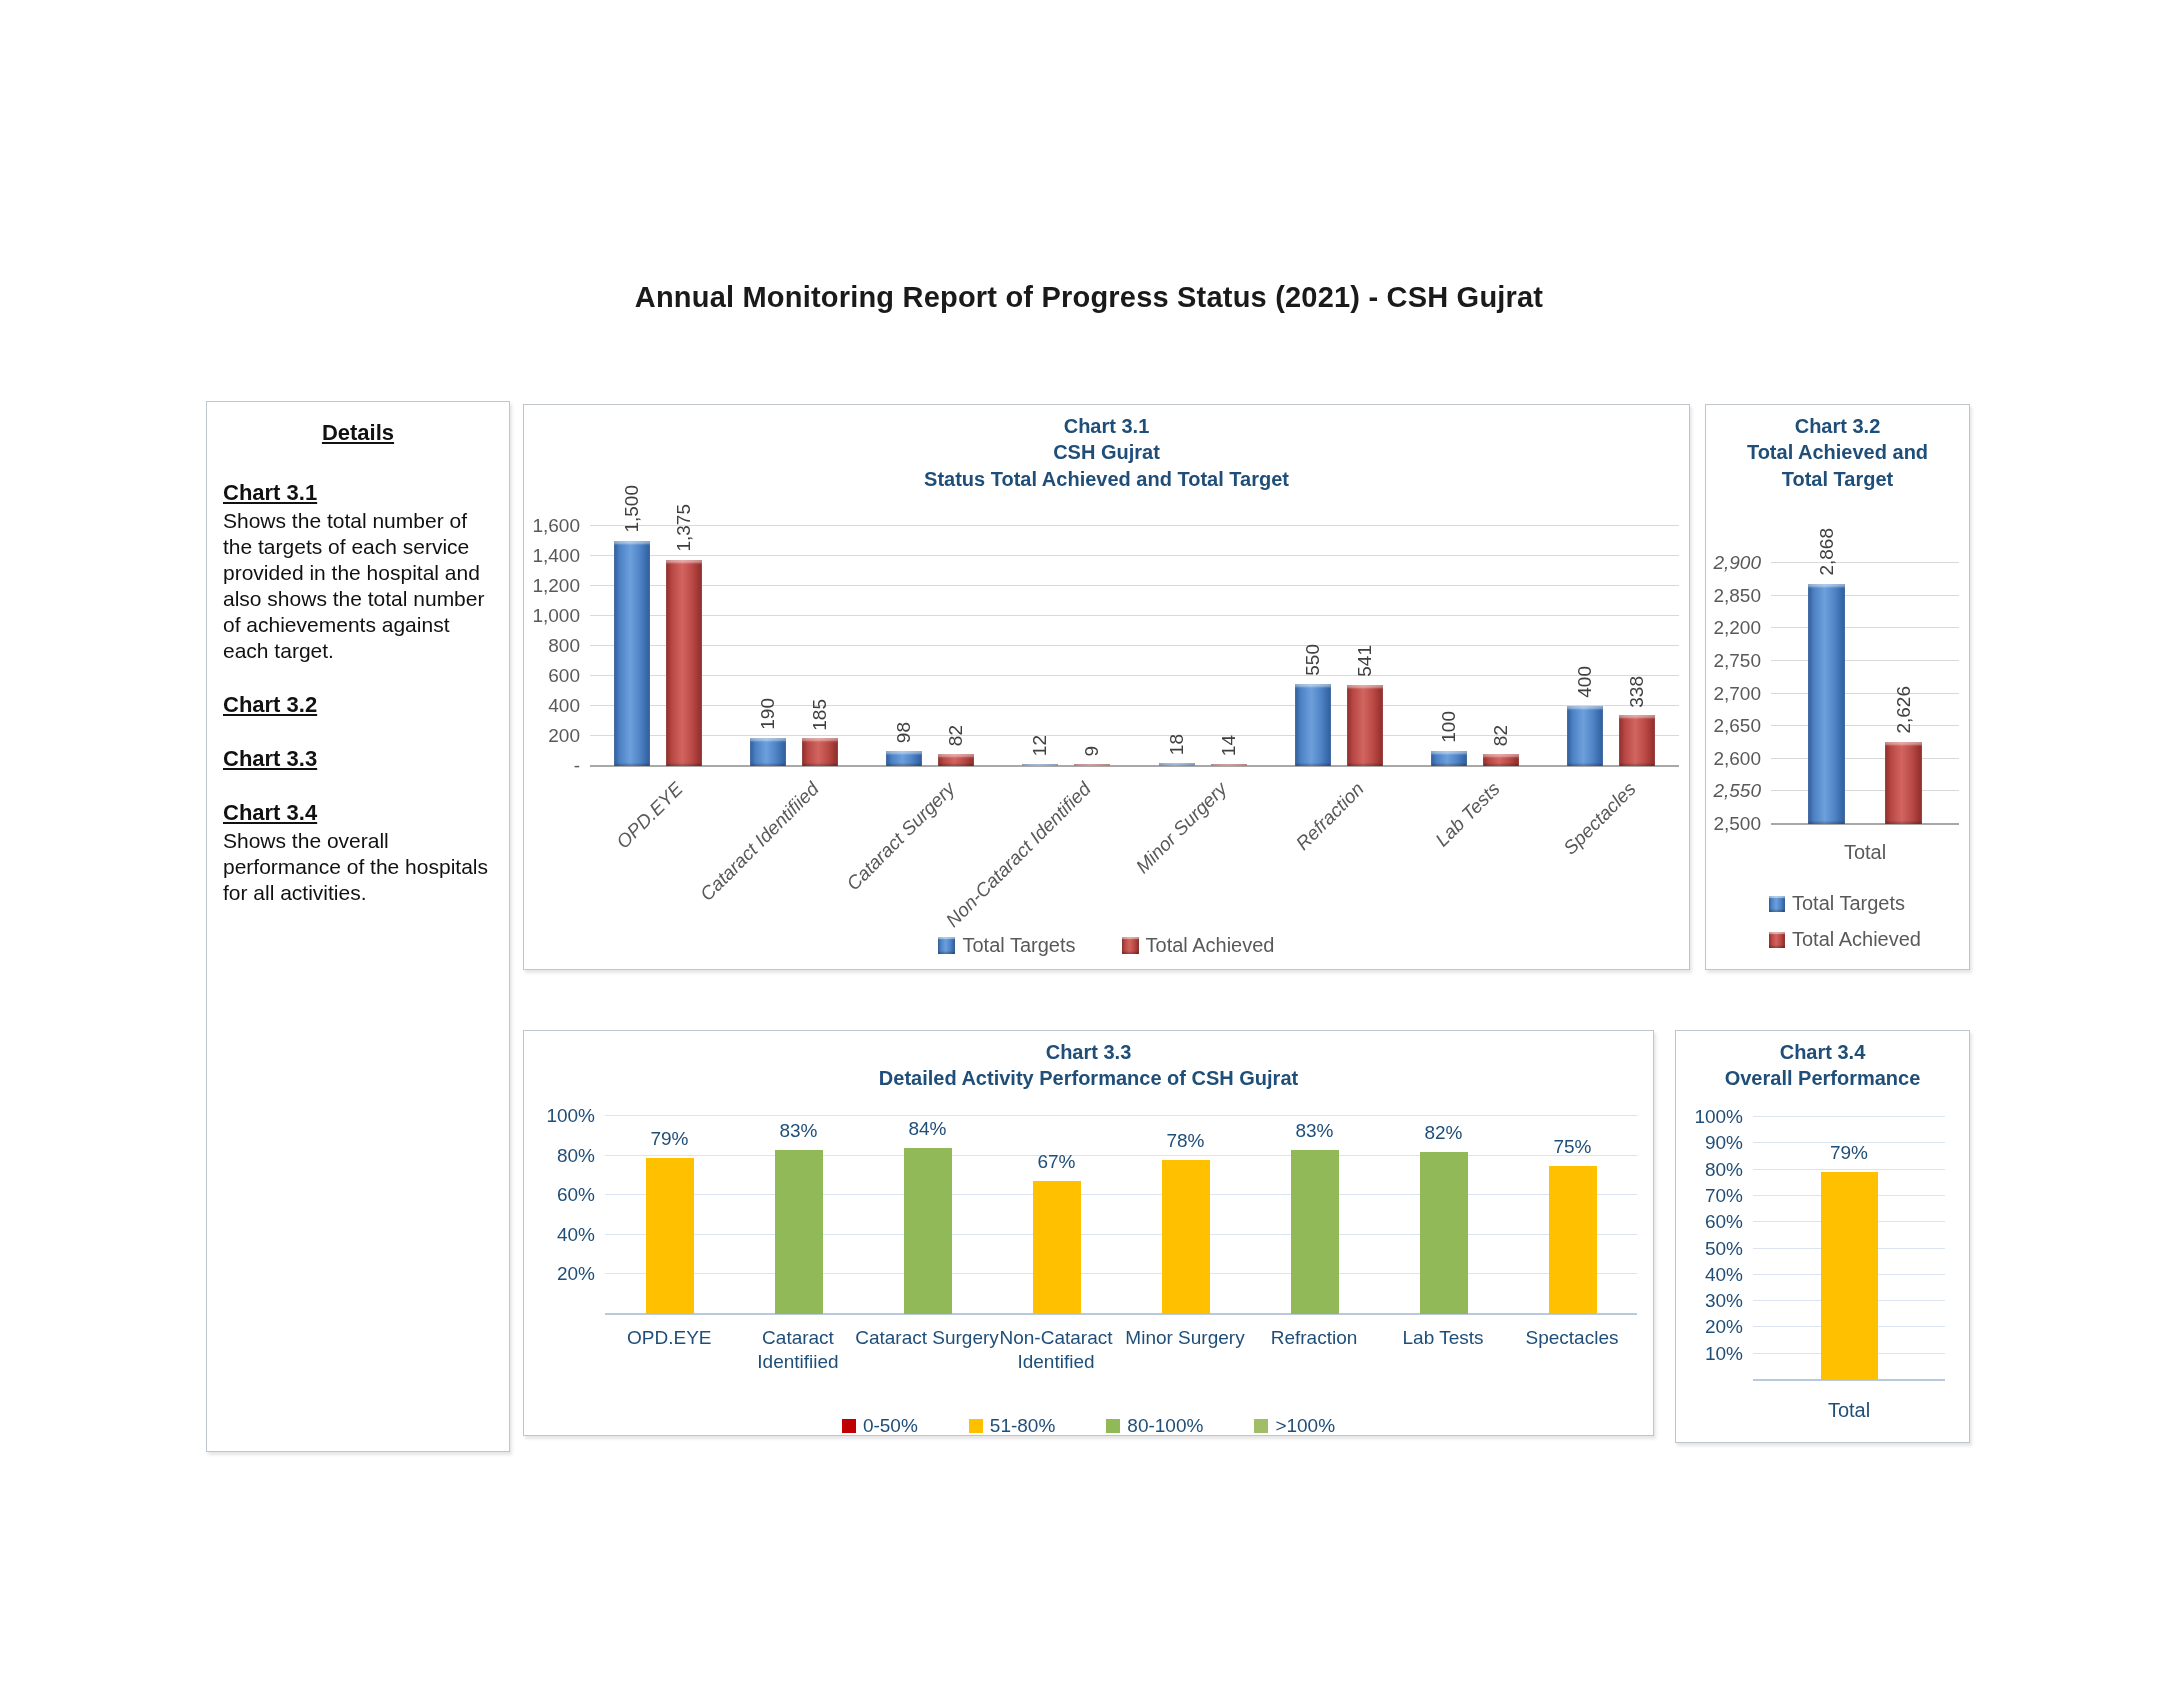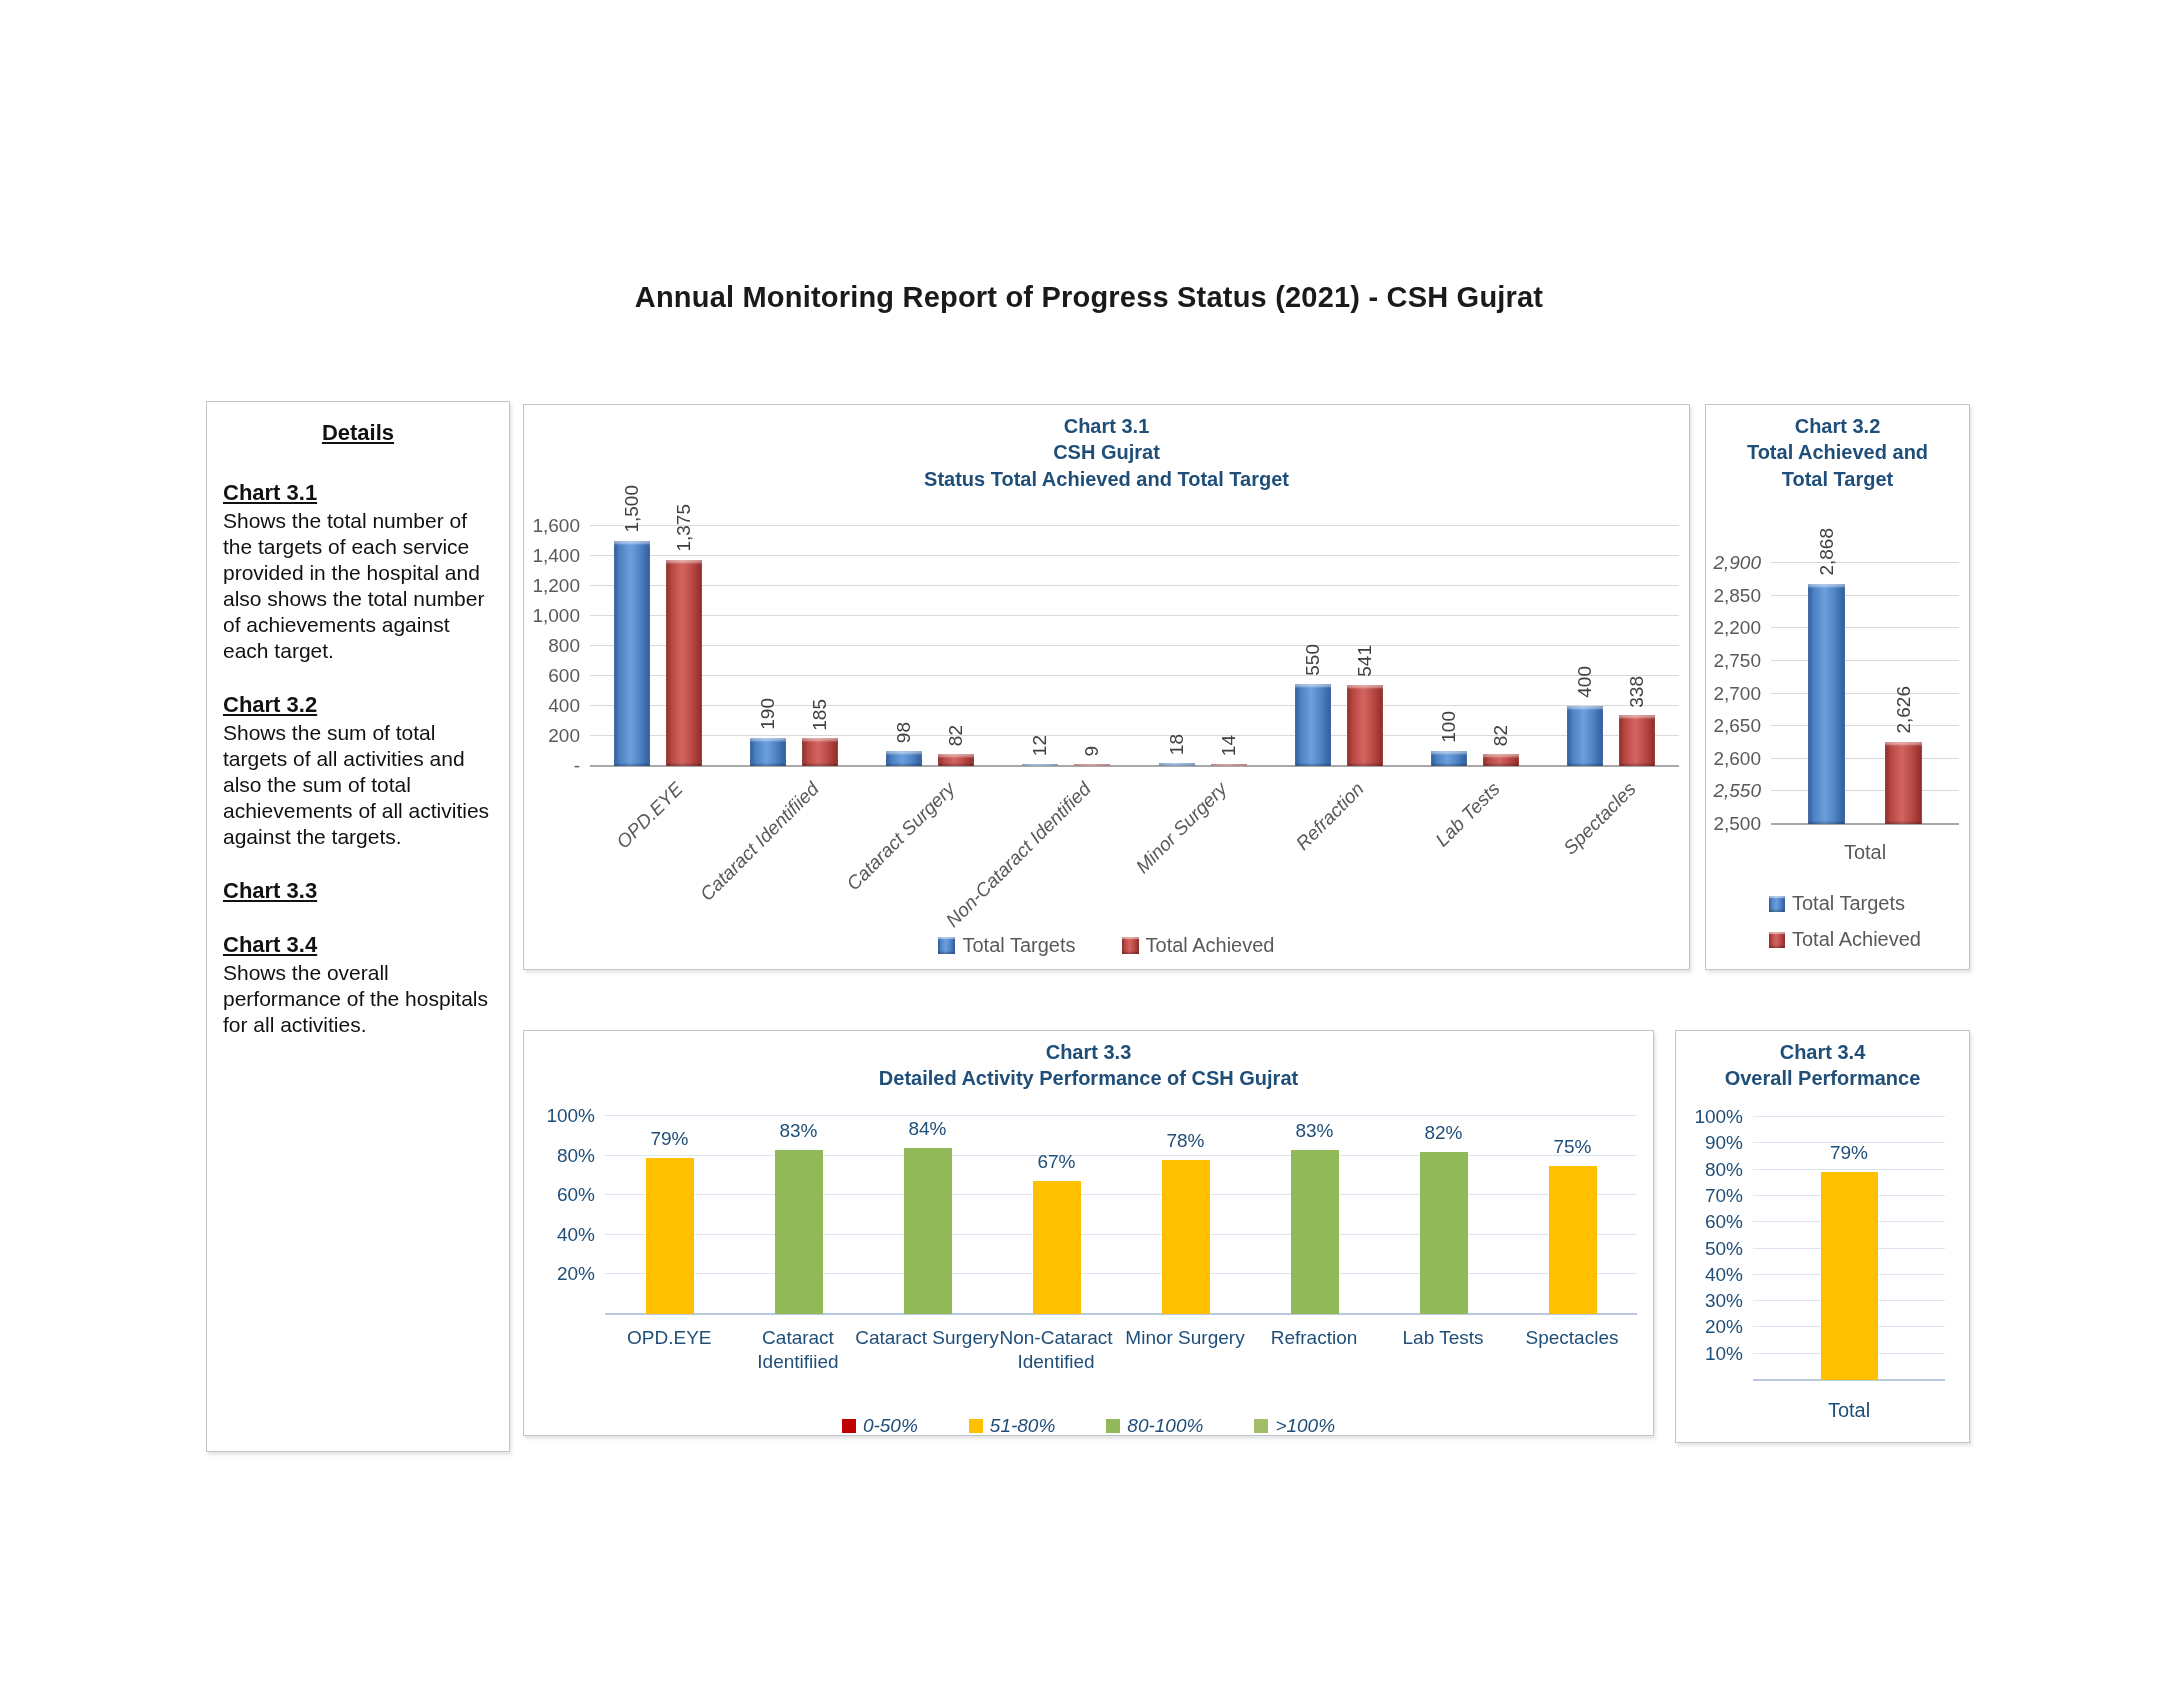--- a/index.html
+++ b/index.html
@@ -60,21 +60,20 @@
   <div class="page-title">Annual Monitoring Report of Progress Status (2021) - CSH Gujrat</div>
 
   <div class="panel details">
     <div class="dtitle">Details</div>
     <div class="sec">
       <div class="sech">Chart 3.1</div>
       <div class="secb">Shows the total number of the targets of each service provided in the hospital and also shows the total number of achievements against  each target.</div>
     </div>
     <div class="sec">
       <div class="sech">Chart 3.2</div>
-      <div class="secb">Shows the sum of total targets of all activities and also the sum of total achievements of all activities against the targets.</div>
     </div>
     <div class="sec">
       <div class="sech">Chart 3.3</div>
     </div>
     <div class="sec">
       <div class="sech">Chart 3.4</div>
       <div class="secb">Shows the overall performance of the hospitals for all activities.</div>
     </div>
   </div>
 
@@ -325,21 +324,21 @@
           </div>
           <div class="xlab-hor" style="top: calc(100% + 12px); left: 761px; width: 154px; color: rgb(31, 78, 121); font-size: 19px;">Lab Tests</div>
           <div class="group" style="left: 903px; width: 129px; gap: 0px;">
             <div class="slot" style="width: 48px;">
               <div class="bar c-yellow" style="height: 75%;"></div>
               <div class="dlab hor" style="bottom: calc(75% + 8px); color: rgb(31, 78, 121);">75%</div>
             </div>
           </div>
           <div class="xlab-hor" style="top: calc(100% + 12px); left: 890px; width: 154px; color: rgb(31, 78, 121); font-size: 19px;">Spectacles</div>
         </div>
-        <div class="legend row" style="top: 384px; gap: 51px; font-style: italic;">
+        <div class="legend row" style="top: 384px; gap: 51px;">
           <div class="litem">
             <span class="mk c-darkred" style="height: 14px; width: 14px; margin-right: 7px;"></span>
             <span style="color: rgb(31, 78, 121); font-size: 19px;">0-50%</span>
           </div>
           <div class="litem">
             <span class="mk c-yellow" style="height: 14px; width: 14px; margin-right: 7px;"></span>
             <span style="color: rgb(31, 78, 121); font-size: 19px;">51-80%</span>
           </div>
           <div class="litem">
             <span class="mk c-green" style="height: 14px; width: 14px; margin-right: 7px;"></span>

